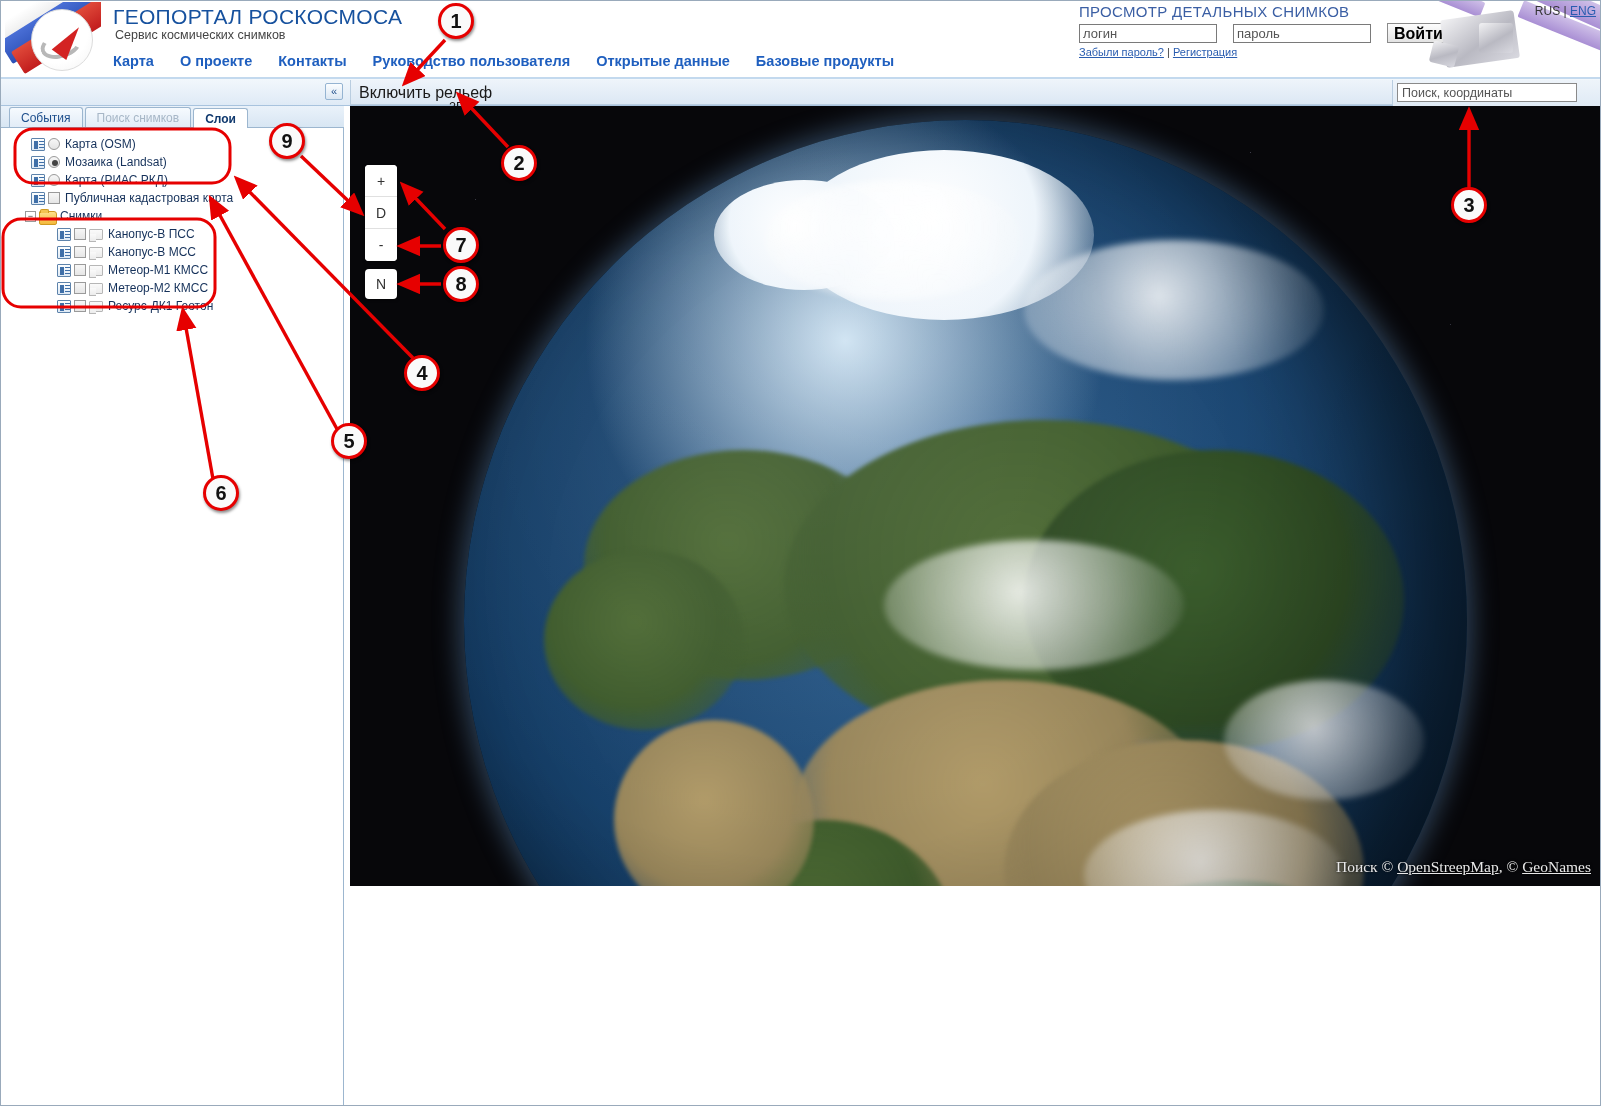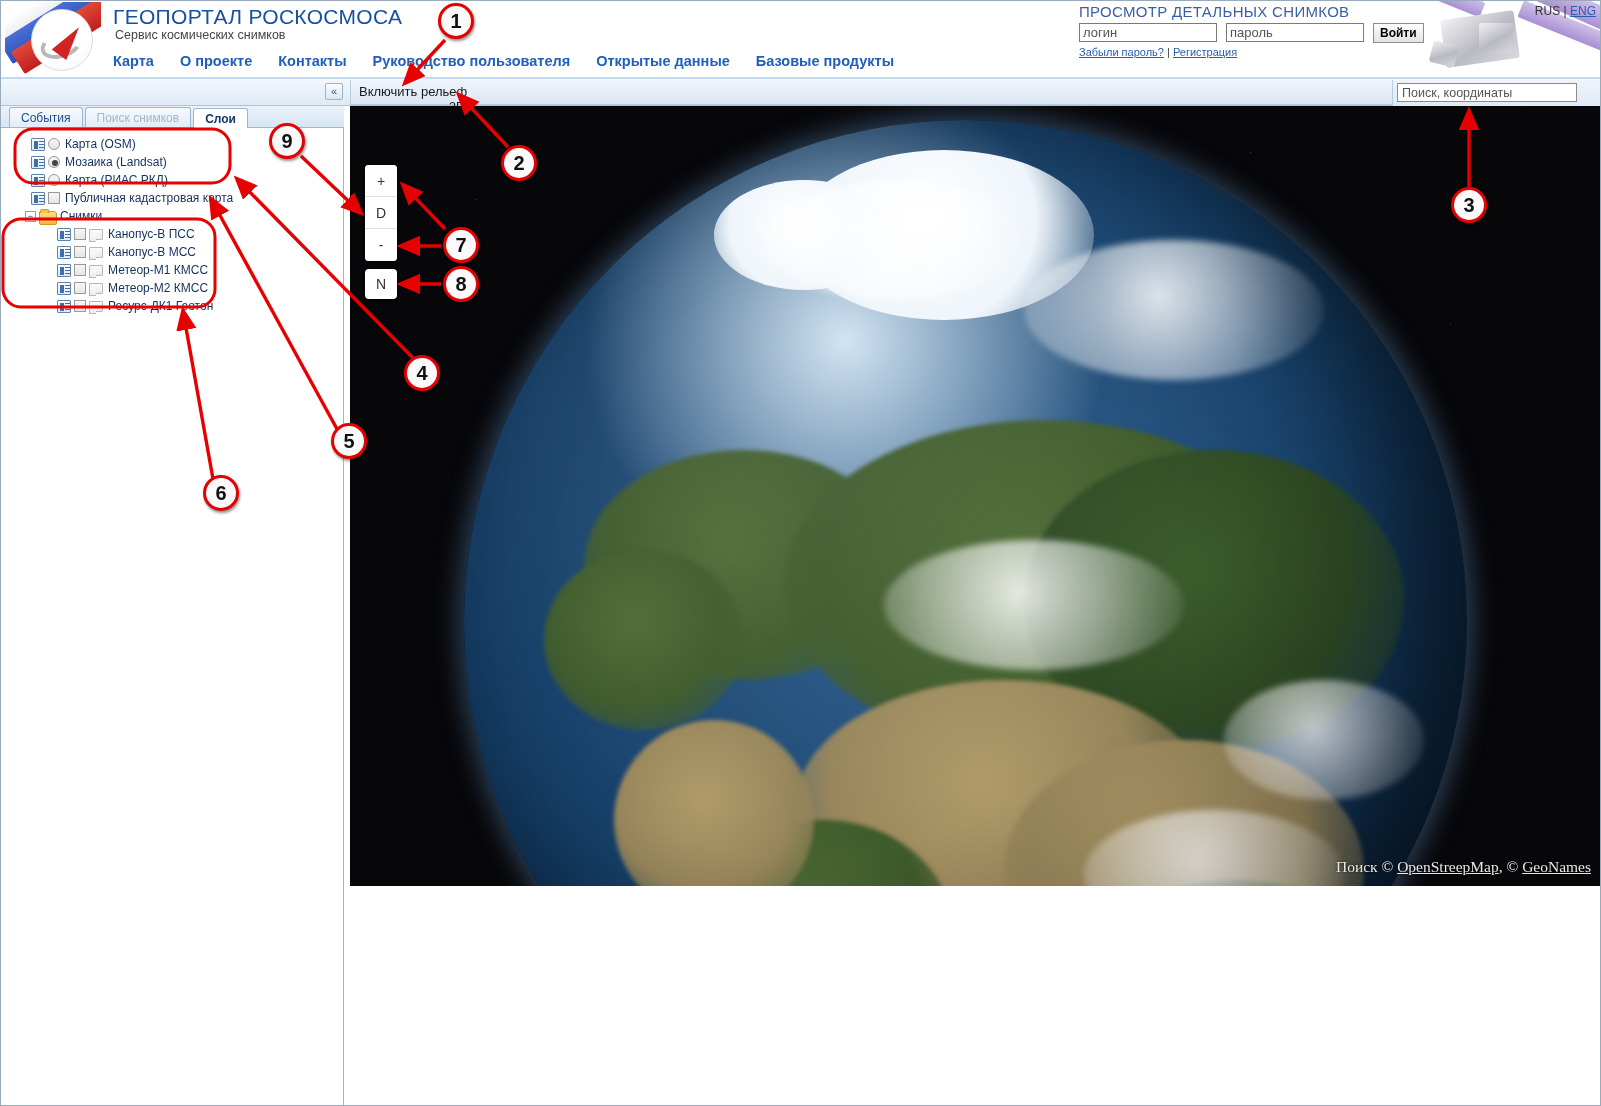--- a/index.html
+++ b/index.html
@@ -85,32 +85,32 @@
     text-decoration: none; white-space: nowrap;
   }
   #login-area {
     position: absolute; left: 1078px; top: 2px;
     width: 340px;
   }
   #login-title {
     font-size: 15px; color: #3b5fa4; letter-spacing: .3px;
     white-space: nowrap; margin-bottom: 3px;
   }
-  .login-row { display: flex; gap: 9px; }
+  .login-row { display: flex; align-items: center; gap: 16px; }
   .login-input {
     width: 138px; height: 19px;
     border: 1px solid #7a7a7a;
     font-size: 13px; padding: 0 3px; color: #555;
     font-family: "Liberation Sans", sans-serif;
     background: #fff;
   }
   .login-input::placeholder { color: #555; opacity: 1; }
   #login-btn {
     width: 58px; height: 20px;
-    font-size: 12px; font-weight: bold;
+    font-size: 16px; font-weight: bold;
     border: 1px solid #8b8b8b;
     background: linear-gradient(180deg,#fdfdfd,#e3e3e3);
     cursor: pointer;
     font-family: "Liberation Sans", sans-serif;
   }
   #login-links {
     margin-top: 3px; font-size: 11px; color: #444;
   }
   #login-links a { color: #2a5db0; text-decoration: underline; }
   #sat-img {
@@ -154,21 +154,21 @@
   }
   #maptoolbar {
     position: absolute; left: 349px; top: 79px;
     width: 1043px; height: 25px;
     background: linear-gradient(180deg,#eef4fa,#dce8f4);
     border: 1px solid #b9cde0;
     border-top: none; border-left: 1px solid #b9cde0;
   }
   #relief-label {
     position: absolute; left: 8px; top: 4px;
-    font-size: 13px; color: #1a1a1a; white-space: nowrap;
+    font-size: 16px; color: #1a1a1a; white-space: nowrap;
   }
   #relief-mode {
     position: absolute; left: 98px; top: 20px;
     font-size: 12.5px; color: #1a1a1a;
   }
   #search-wrap {
     position: absolute; left: 1392px; top: 79px;
     width: 209px; height: 33px;
     background: linear-gradient(180deg,#eef4fa,#dce8f4);
     border-bottom: 1px solid #b9cde0;

